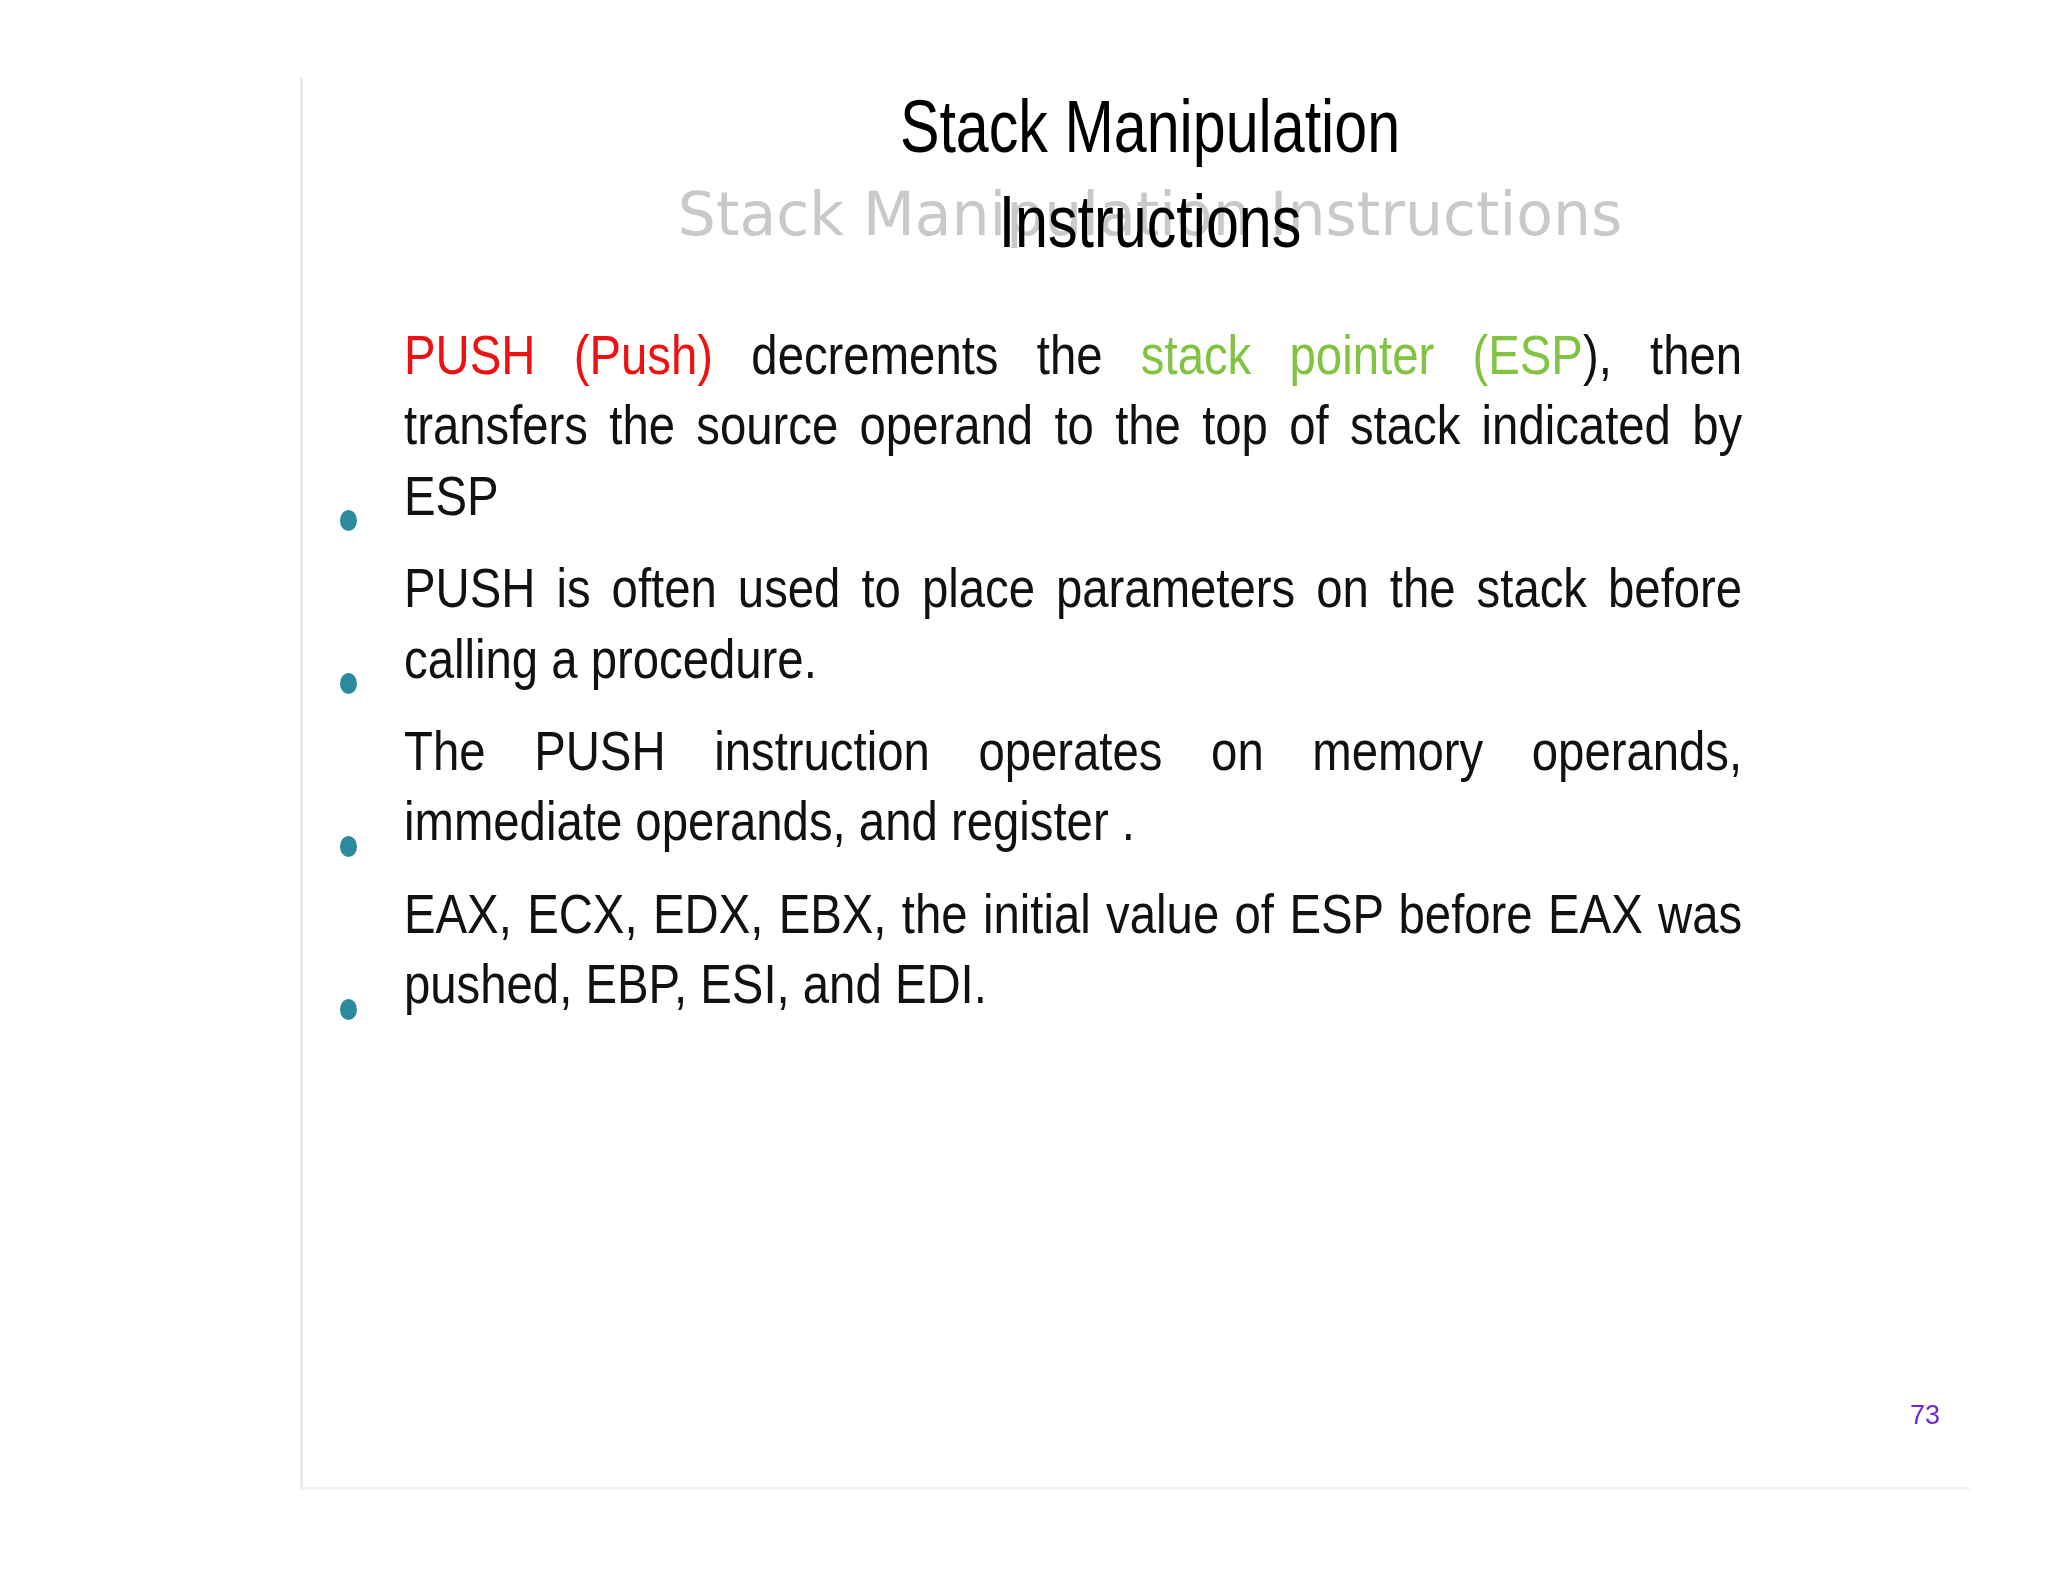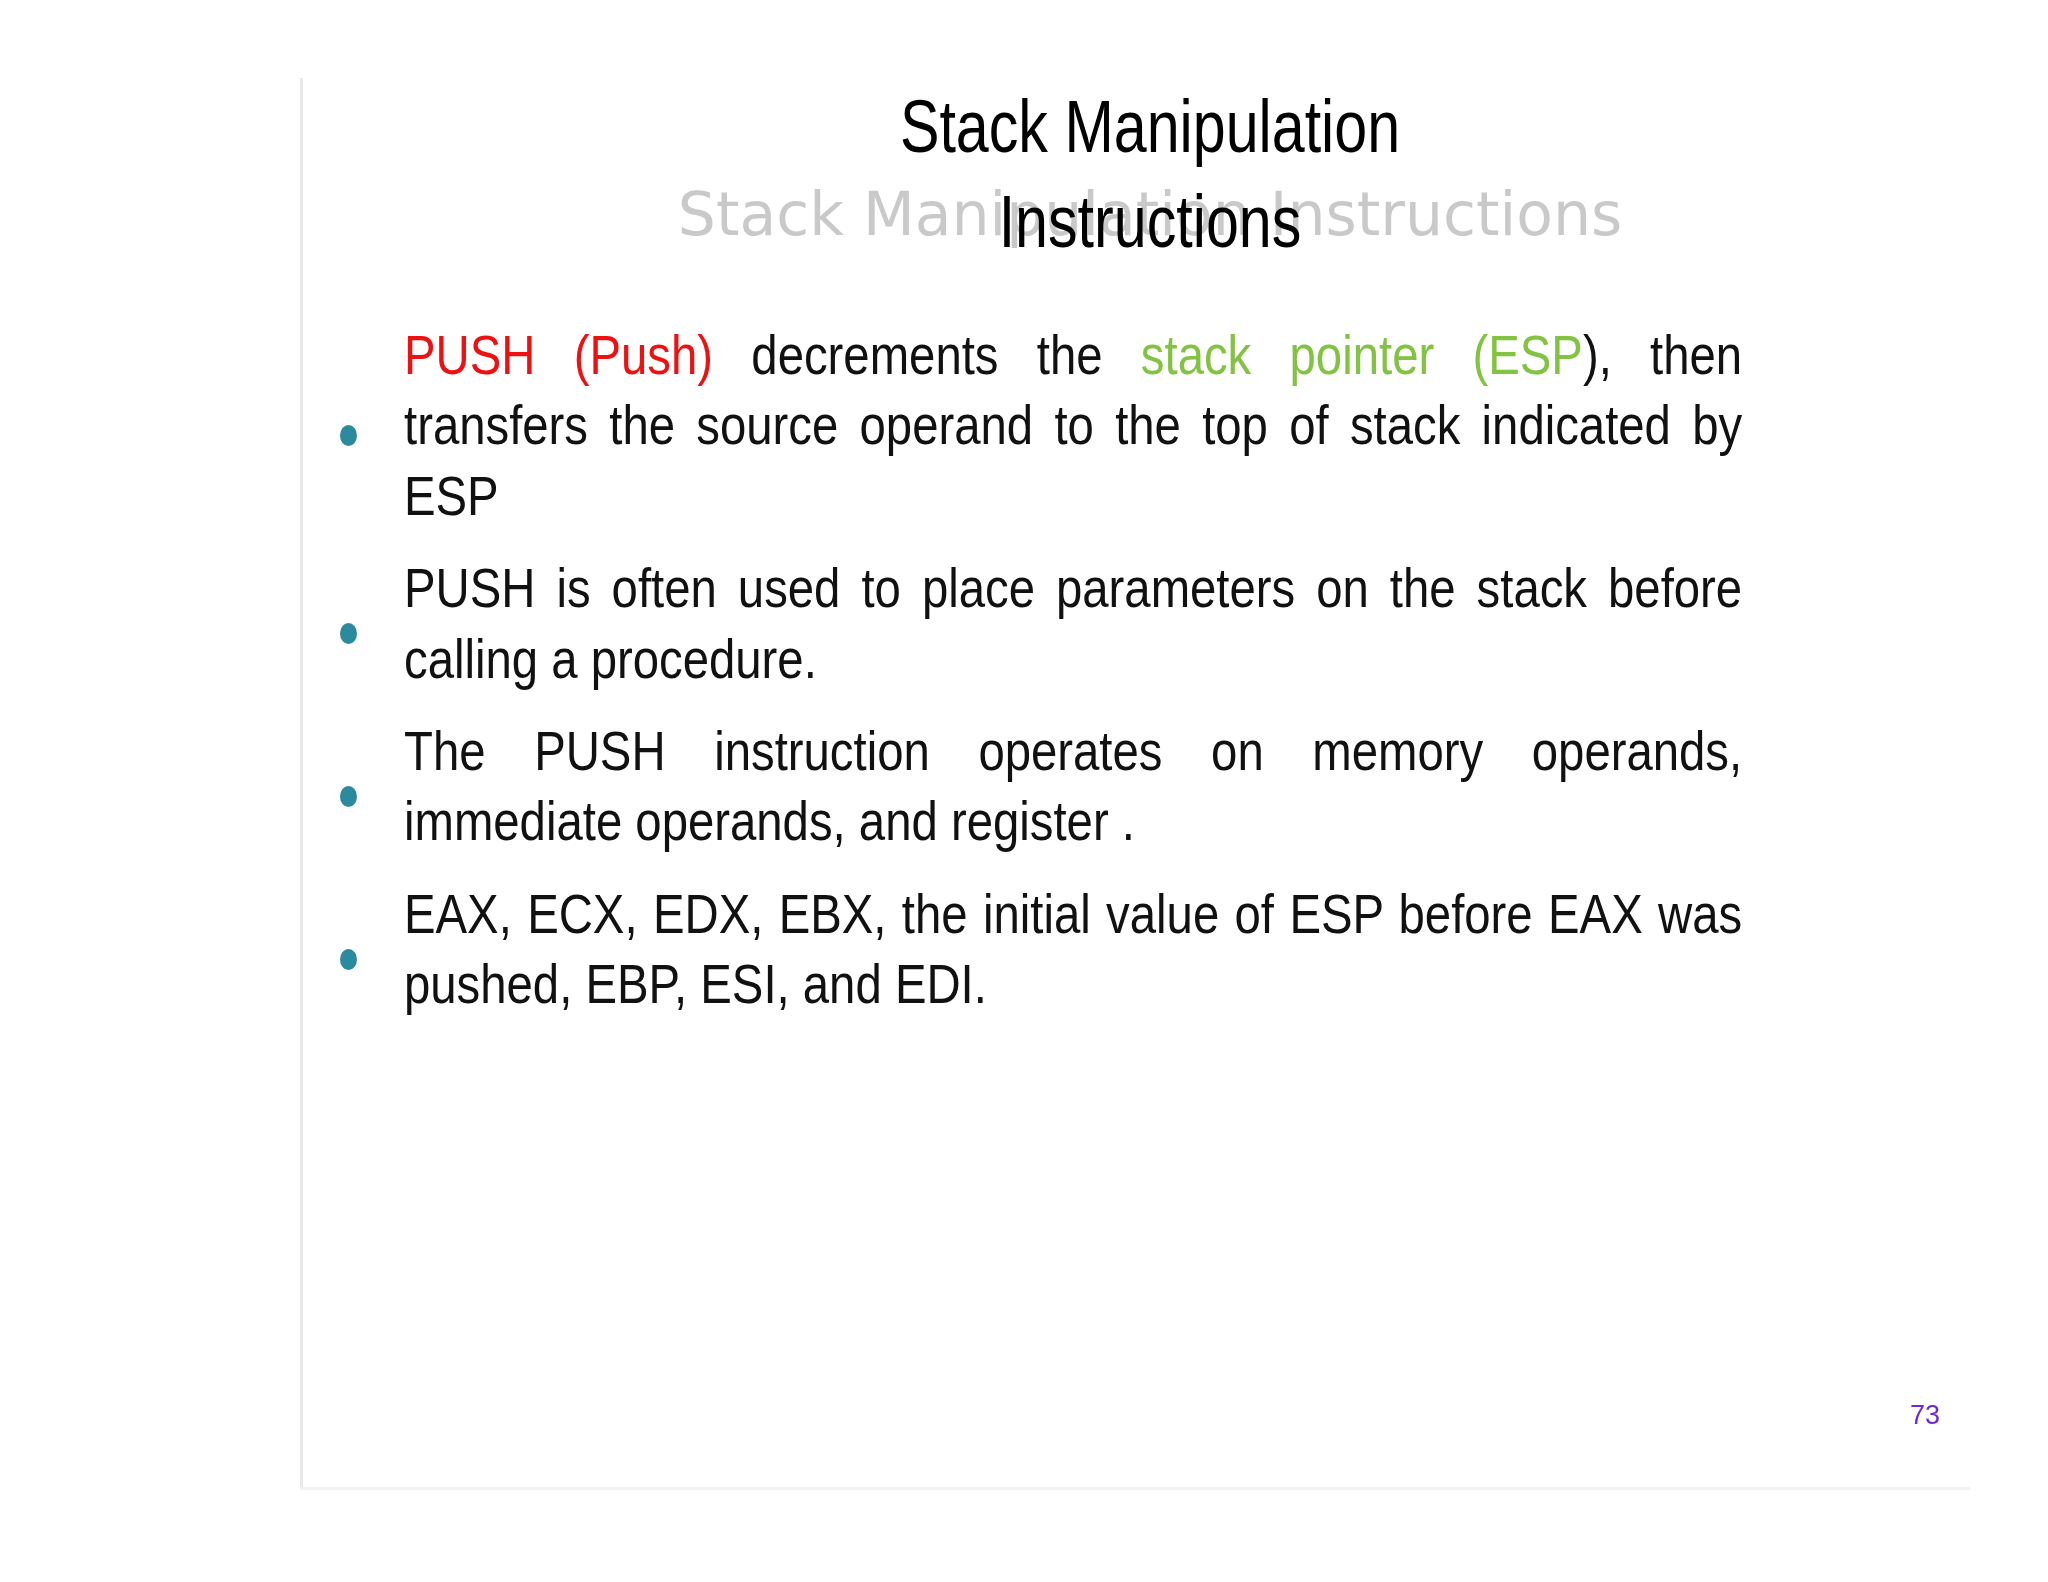--- a/index.html
+++ b/index.html
@@ -84,21 +84,21 @@
   
   #body {
     position: absolute;
     left: 340px;
     top: 320px;
     width: 1620px;
   }
 
   .bullet-row {
     display: flex;
-    align-items: center;
+    align-items: flex-end;
     margin-bottom: 22px;
   }
 
   .bullet-dot-cell {
     flex: 0 0 64px;
     padding-top: 20px;
     display: flex;
     justify-content: flex-start;
   }
 

